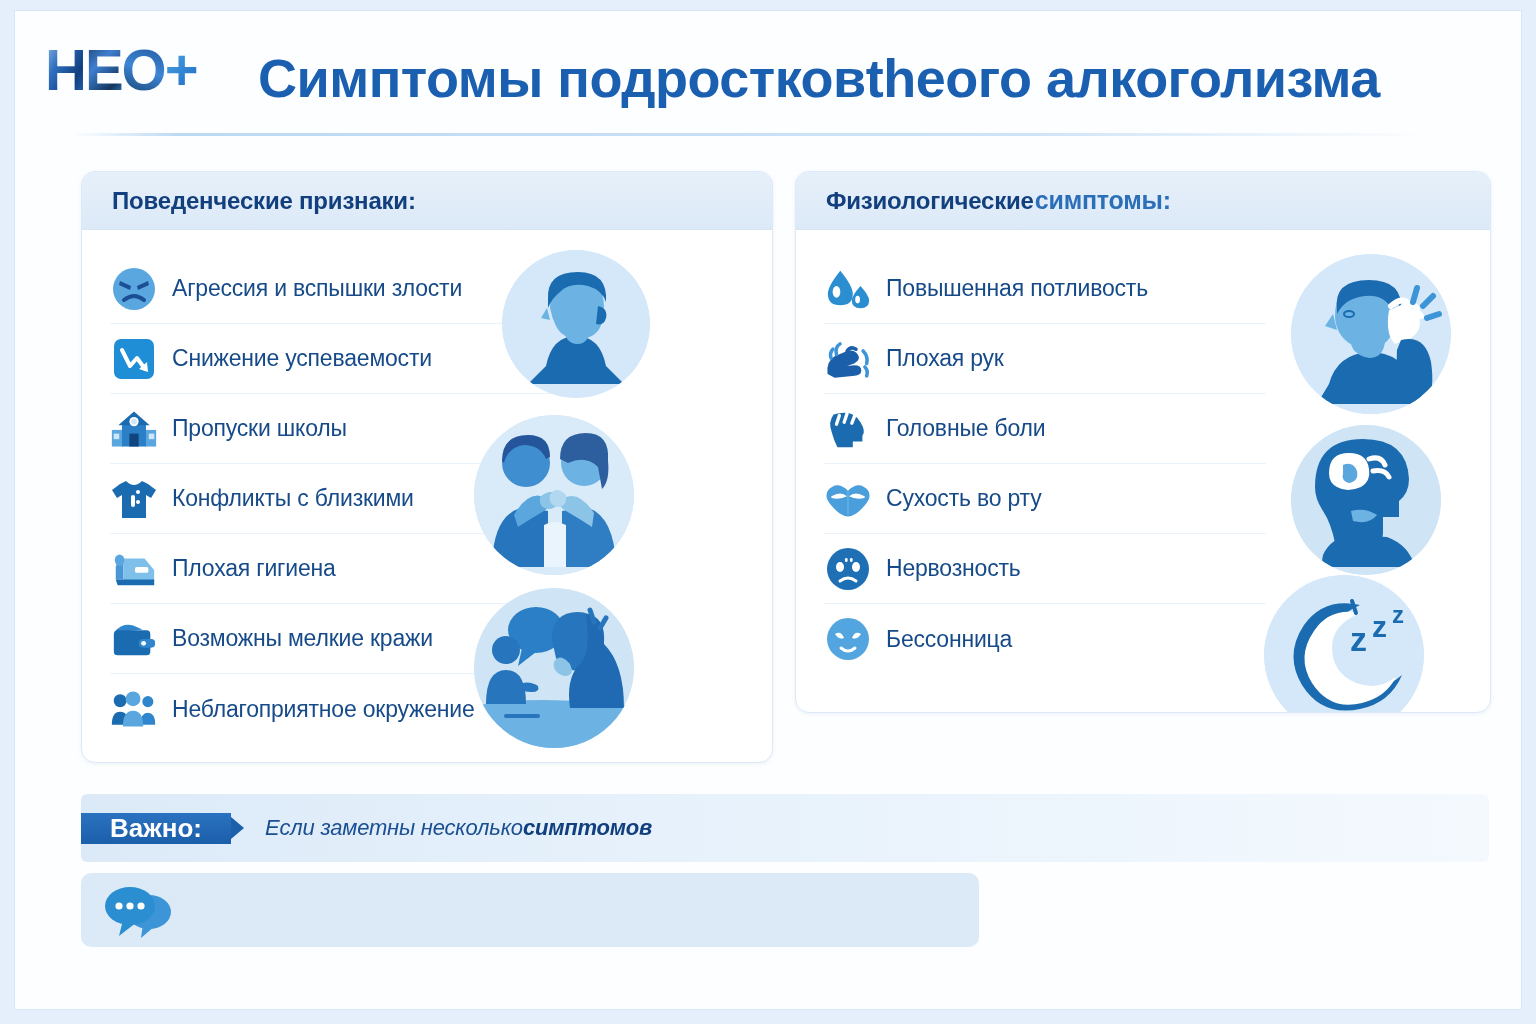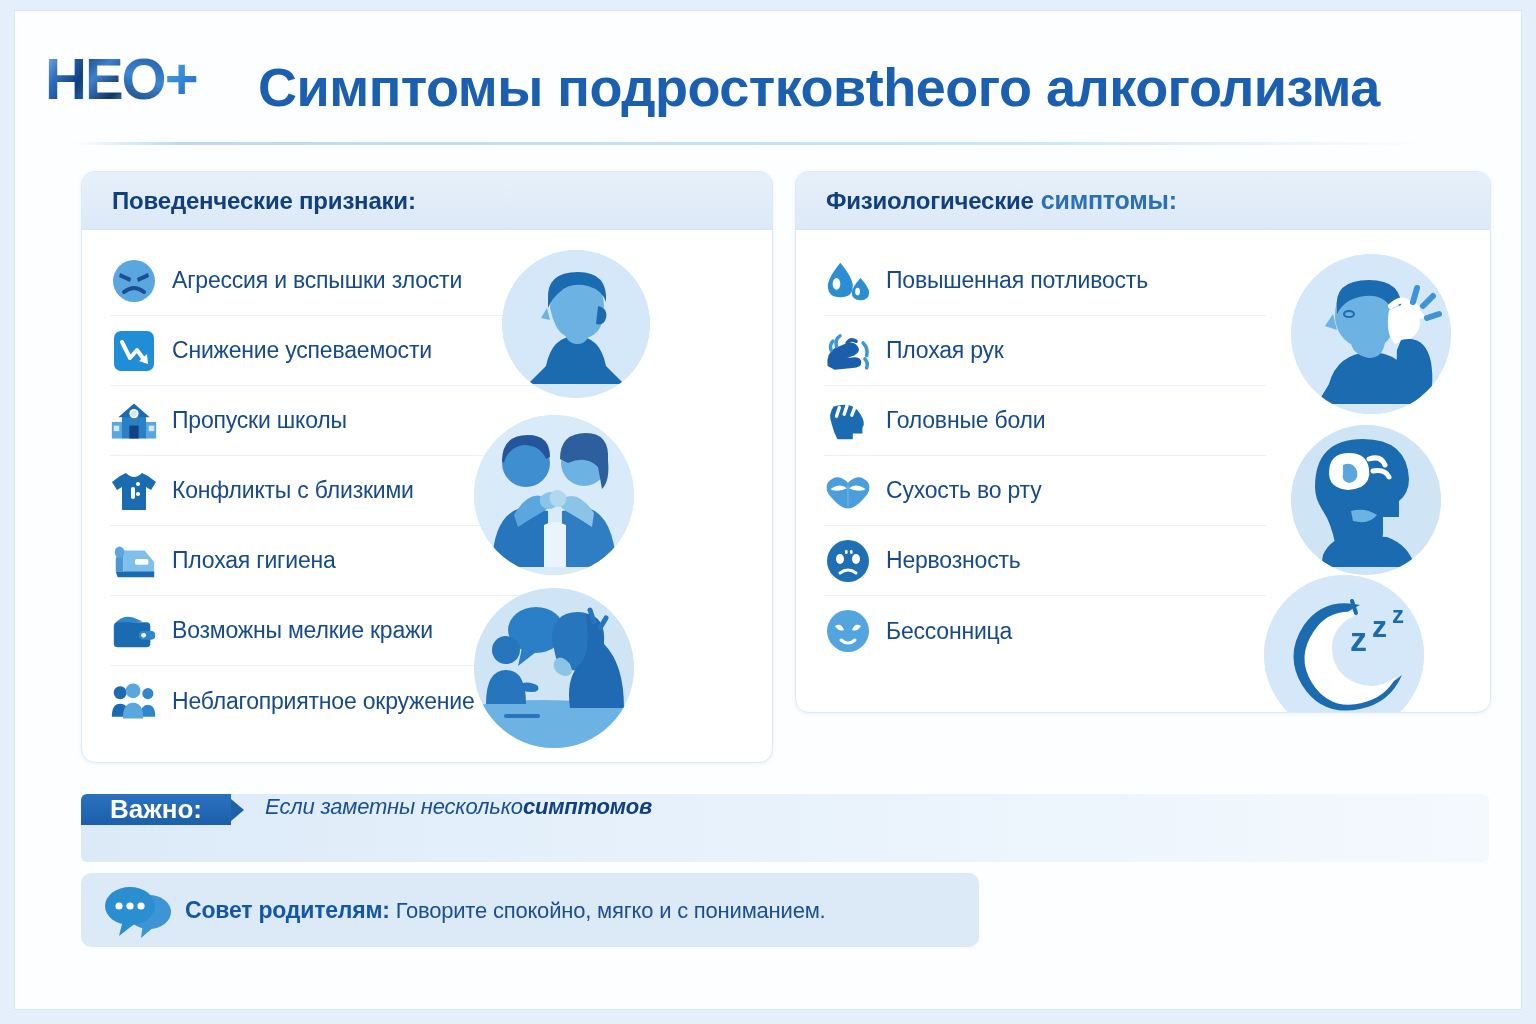--- a/index.html
+++ b/index.html
@@ -13,21 +13,21 @@
     position:absolute;left:14px;top:10px;
     width:1508px;height:1000px;
     background:#fdfeff;
     border:1px solid #d6e6f7;
     box-sizing:border-box;
     overflow:hidden;
   }
 
   
   .header{
-    position:absolute;left:0;top:9px;width:100%;height:110px;
+    position:absolute;left:0;top:0;width:100%;height:110px;
   }
   .logo{
     position:absolute;left:30px;top:30px;
     font-size:58px;font-weight:bold;letter-spacing:-2px;
     line-height:58px;
     font-family:"Liberation Sans",sans-serif;
   }
   .logo .l1{
     background:linear-gradient(120deg,#9fc4e8 0%,#2f6fc0 35%,#0f3f7d 70%,#2f6fc0 100%);
     -webkit-background-clip:text;background-clip:text;color:transparent;
@@ -75,26 +75,26 @@
     background:linear-gradient(180deg,#e6f0fa 0%,#dce9f7 100%);
     border-bottom:1px solid #d5e6f6;
     display:flex;align-items:center;
     padding-left:30px;
     box-sizing:border-box;
   }
   .card-head .h-strong{
     font-size:24px;font-weight:bold;color:#123f7d;letter-spacing:-0.2px;
   }
   .card-head .h-soft{
-    font-size:25px;font-weight:bold;color:#2b6fb8;letter-spacing:-0.2px;margin-left:7px;
+    font-size:25px;font-weight:bold;color:#2b6fb8;letter-spacing:-0.2px;margin-left:1px;
   }
 
   .card-body{position:relative;width:100%;height:calc(100% - 58px);}
 
-  .sym-list{position:absolute;left:0;top:0;padding:16px 0 0 0;}
+  .sym-list{position:absolute;left:0;top:0;padding:24px 0 0 0;}
   .card.left .sym-list{width:470px;}
   .card.right .sym-list{width:470px;}
 
   .sym{
     display:flex;align-items:center;
     height:70px;
     margin-left:28px;
     border-bottom:1.5px solid #e9f2fb;
     box-sizing:border-box;
   }
@@ -109,21 +109,21 @@
   }
 
   
   .illus{position:absolute;border-radius:50%;background:#d4e8f9;overflow:hidden;}
 
   
   .important{
     position:absolute;left:66px;top:783px;width:1408px;height:68px;
     border-radius:6px;overflow:hidden;
     background:linear-gradient(90deg,#dceaf8 0%,#e6f1fb 40%,#f4f9fe 100%);
-    display:flex;align-items:flex-start;
+    display:flex;align-items:center;
   }
   .important .badge{
     width:150px;flex:0 0 150px;
     background:linear-gradient(180deg,#2a72c0 0%,#1c5fab 100%);
     color:#ffffff;font-size:26px;font-weight:bold;
     display:flex;align-items:center;justify-content:center;
     position:relative;
   }
   .important .badge:after{
     content:"";position:absolute;right:-13px;top:50%;margin-top:-11px;
@@ -470,18 +470,15 @@
       <svg width="72" height="54" viewBox="0 0 72 54">
         <ellipse cx="46" cy="28" rx="22" ry="17" fill="#3d95d8"></ellipse>
         <path d="M40 40 L38 54 L52 42 Z" fill="#3d95d8"></path>
         <ellipse cx="27" cy="22" rx="25" ry="19" fill="#2b8ed0"></ellipse>
         <path d="M20 36 L16 52 L34 38 Z" fill="#2b8ed0"></path>
         <circle cx="16" cy="22" r="3.6" fill="#ffffff"></circle>
         <circle cx="27" cy="22" r="3.6" fill="#ffffff"></circle>
         <circle cx="38" cy="22" r="3.6" fill="#ffffff"></circle>
       </svg>
     </span>
-    <div class="txt">
-      <b>Совет родителям:</b><span> Говорите спокойно, мягко и с пониманием.</span>
-    </div>
   </div>
 
 </div>
 
 </body></html>

